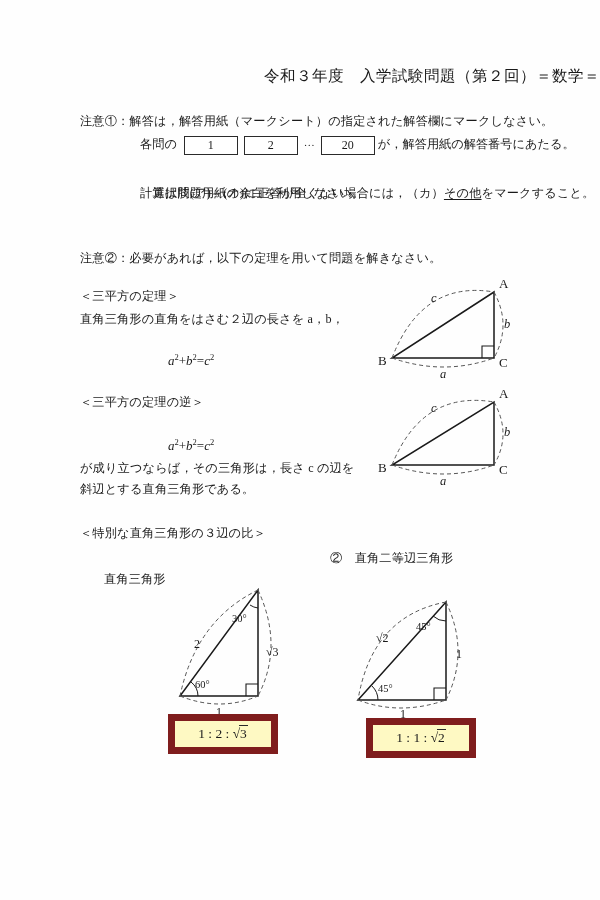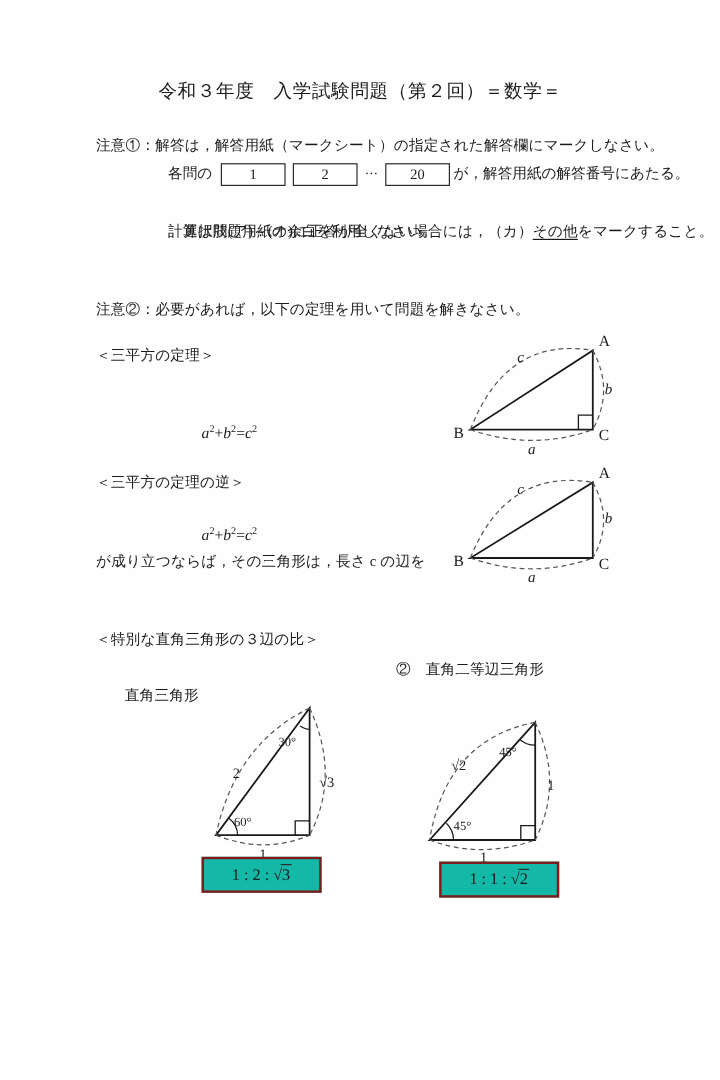--- a/index.html
+++ b/index.html
@@ -20,21 +20,21 @@
     inset: 0;
     background: #fefefe;
   }
 
   
   .doc-title {
     position: absolute;
     top: 66px;
     left: 0;
     width: 600px;
-    text-align: center;
+    text-align: right;
     font-size: 15.5px;
     letter-spacing: 0.5px;
     white-space: pre;
   }
 
   
   .notice {
     position: absolute;
     font-size: 12.2px;
     line-height: 21px;
@@ -123,22 +123,22 @@
     fill: #1a1a1a;
   }
   .lbl-vertex { font-size: 13px; }
   .lbl-side   { font-size: 12.5px; font-style: italic; }
   .lbl-num    { font-size: 12px; }
   .lbl-ang    { font-size: 10.5px; }
 
   
   .ratio-box {
     position: absolute;
-    border: 2px solid #7f1d1d;
-    background: #14b8a6;
+    border: 7px solid #7f1d1d;
+    background: #fef9c3;
     text-align: center;
     font-size: 13.5px;
     padding: 4px 0 5px;
     white-space: nowrap;
     font-family: "Liberation Serif", "DejaVu Serif", serif;
   }
   #ratio-1 { top: 714px; left: 168px; width: 96px; }
   #ratio-2 { top: 718px; left: 366px; width: 96px; }
   .sqrt-wrap {
     display: inline-block;
@@ -167,20 +167,21 @@
   </div>
 
   <div class="notice" id="notice1-line3">
     <span>選択肢(ア)～(オ)に正答が全くない場合には，（カ）</span><span class="uline">その他</span><span>をマークすること。</span>
   </div>
   <div class="notice" id="notice1-line4">計算は問題用紙の余白を利用しなさい。</div>
 
   <div class="notice" id="notice2">注意②：必要があれば，以下の定理を用いて問題を解きなさい。</div>
 
   <div class="sec-head" id="pyth-head">＜三平方の定理＞</div>
+  <div class="body-line" id="pyth-l1">直角三角形の直角をはさむ２辺の長さを a，b，</div>
   <div class="formula" id="pyth-f">a<sup>2</sup><span class="op">+</span>b<sup>2</sup><span class="op">=</span>c<sup>2</sup></div>
 
   <svg class="fig" id="fig-pyth" width="150" height="110" viewBox="0 0 150 110">
 
     <polygon points="14,88 116,88 116,22" fill="none" stroke="#1a1a1a" stroke-width="1.5"></polygon>
 
     <polyline points="104,88 104,76 116,76" fill="none" stroke="#1a1a1a" stroke-width="1.1"></polyline>
 
     <path d="M14,88 Q44,10 116,22" fill="none" stroke="#555" stroke-width="1" stroke-dasharray="4,3"></path>
 
@@ -191,20 +192,21 @@
     <text class="lbl-vertex" x="0" y="95">B</text>
     <text class="lbl-vertex" x="121" y="97">C</text>
     <text class="lbl-side" x="53" y="32">c</text>
     <text class="lbl-side" x="126" y="58">b</text>
     <text class="lbl-side" x="62" y="108">a</text>
   </svg>
 
   <div class="sec-head" id="conv-head">＜三平方の定理の逆＞</div>
   <div class="formula" id="conv-f">a<sup>2</sup><span class="op">+</span>b<sup>2</sup><span class="op">=</span>c<sup>2</sup></div>
   <div class="body-line" id="conv-l2">が成り立つならば，その三角形は，長さ c の辺を</div>
+  <div class="body-line" id="conv-l3">斜辺とする直角三角形である。</div>
 
   <svg class="fig" id="fig-conv" width="150" height="105" viewBox="0 0 150 105">
     <polygon points="14,85 116,85 116,22" fill="none" stroke="#1a1a1a" stroke-width="1.5"></polygon>
     <path d="M14,85 Q44,10 116,22" fill="none" stroke="#555" stroke-width="1" stroke-dasharray="4,3"></path>
     <path d="M116,22 Q134,54 116,85" fill="none" stroke="#555" stroke-width="1" stroke-dasharray="4,3"></path>
     <path d="M14,85 Q66,103 116,85" fill="none" stroke="#555" stroke-width="1" stroke-dasharray="4,3"></path>
     <text class="lbl-vertex" x="121" y="18">A</text>
     <text class="lbl-vertex" x="0" y="92">B</text>
     <text class="lbl-vertex" x="121" y="94">C</text>
     <text class="lbl-side" x="53" y="32">c</text>

